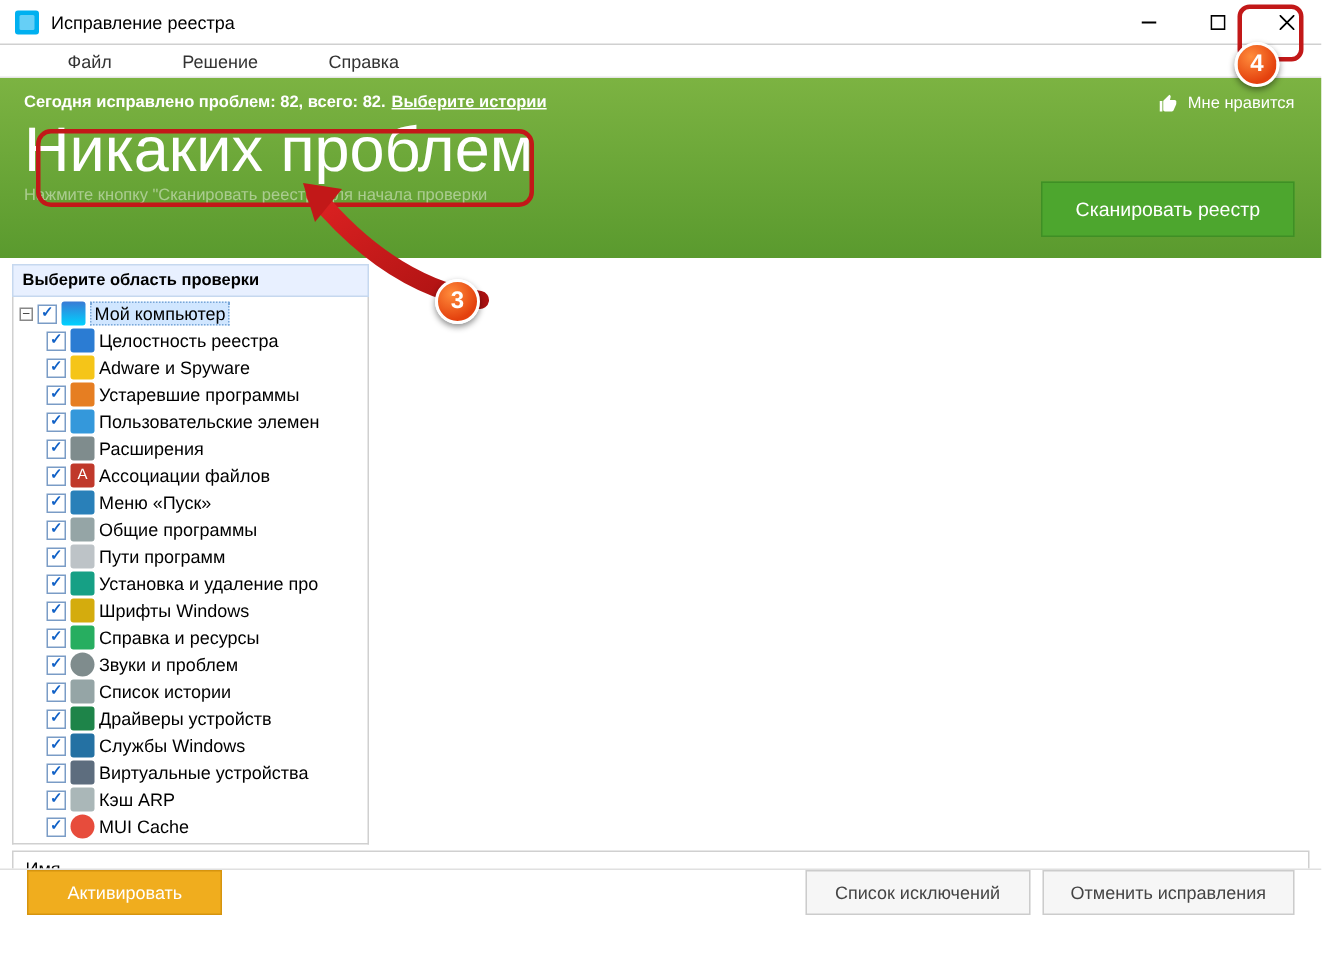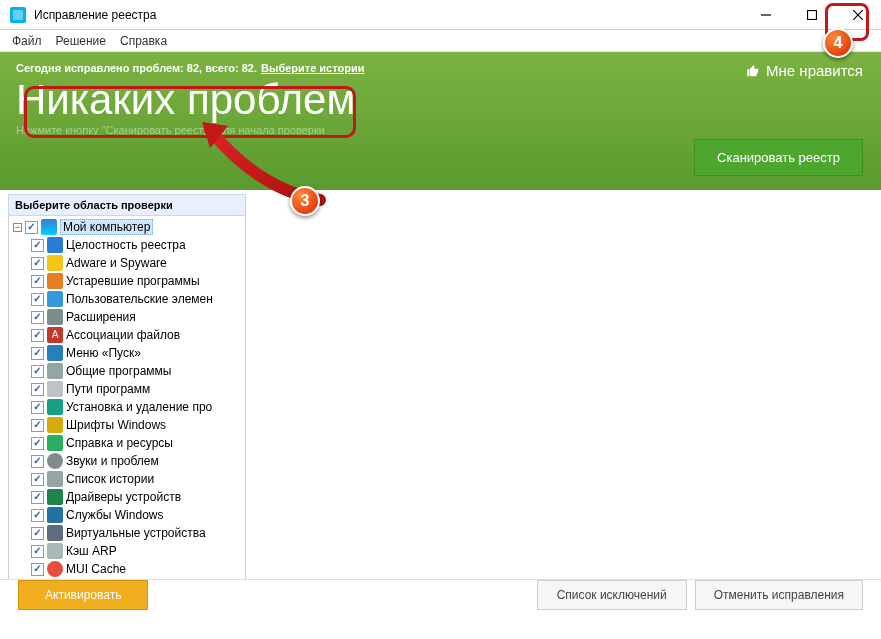--- a/index.html
+++ b/index.html
@@ -9,29 +9,29 @@
   .titlebar { height: 30px; display: flex; align-items: center; background: #fff; border-bottom: 1px solid #d0d0d0; }
   .titlebar .app-ico { width: 16px; height: 16px; margin: 0 8px 0 10px; background: #00b0f0; border-radius: 2px; position: relative; }
   .titlebar .app-ico::after { content: ""; position: absolute; inset: 3px; background: #fff; opacity: .4; border-radius: 1px;}
   .titlebar .title { font-size: 12px; color: #000; flex: 1; }
   .winbtns { display: flex; height: 100%; }
   .winbtn { width: 46px; display: flex; align-items: center; justify-content: center; }
   .winbtn svg { width: 10px; height: 10px; stroke: #000; stroke-width: 1.2; fill: none; }
 
   
   .menubar { height: 22px; background: #fff; display: flex; align-items: center; gap: 14px; padding: 0 12px; font-size: 12px; color: #333; border-bottom: 1px solid #e5e5e5;}
-  .menubar span { cursor: default; }
-
-  
-  .banner { height: 138px; background: linear-gradient(#7cb342, #5a9a2e); color: #fff; padding: 10px 16px 0 16px; position: relative; }
+  .menubar span { cursor: default; margin-left: 33px; }
+
+  
+  .banner { height: 120px; background: linear-gradient(#7cb342, #5a9a2e); color: #fff; padding: 10px 16px 0 16px; position: relative; }
   .banner-top { font-size: 11px; font-weight: bold; display: flex; align-items: center; gap: 4px; }
   .banner-top .history { text-decoration: underline; cursor: pointer; }
   .banner-title { font-size: 42px; font-weight: 300; margin-top: 4px; line-height: 1.05; display: inline-block; }
   .banner-sub { font-size: 11px; color: rgba(255,255,255,.45); margin-top: 2px; }
-  .like { position: absolute; top: 10px; right: 18px; font-size: 15px; display: flex; align-items: center; gap: 6px; cursor: pointer; }
+  .like { position: absolute; top: 10px; right: 18px; font-size: 11px; display: flex; align-items: center; gap: 6px; cursor: pointer; }
   .scan-btn { position: absolute; right: 18px; bottom: 14px; background: #4da62e; border: 1px solid #3f8f25; color: #fff; font-size: 13px; padding: 10px 22px; cursor: pointer; }
 
   
   .content { display: flex; height: 399px; padding: 4px 8px 0 8px; gap: 4px; flex-direction: column; }
 
   .sidebar { width: 238px; display: flex; flex-direction: column; }
   .sidebar-title { background: #e8f0ff; border: 1px solid #c6d8ef; font-size: 11px; font-weight: bold; padding: 4px 6px;}
   .tree { flex: 1; border: 1px solid #d0d0d0; border-top: none; overflow-y: auto; overflow-x: hidden; font-size: 12px; background: #fff; position: relative; }
   .tree::-webkit-scrollbar { width: 16px; }
   .tree::-webkit-scrollbar-track { background: #f0f0f0; }

